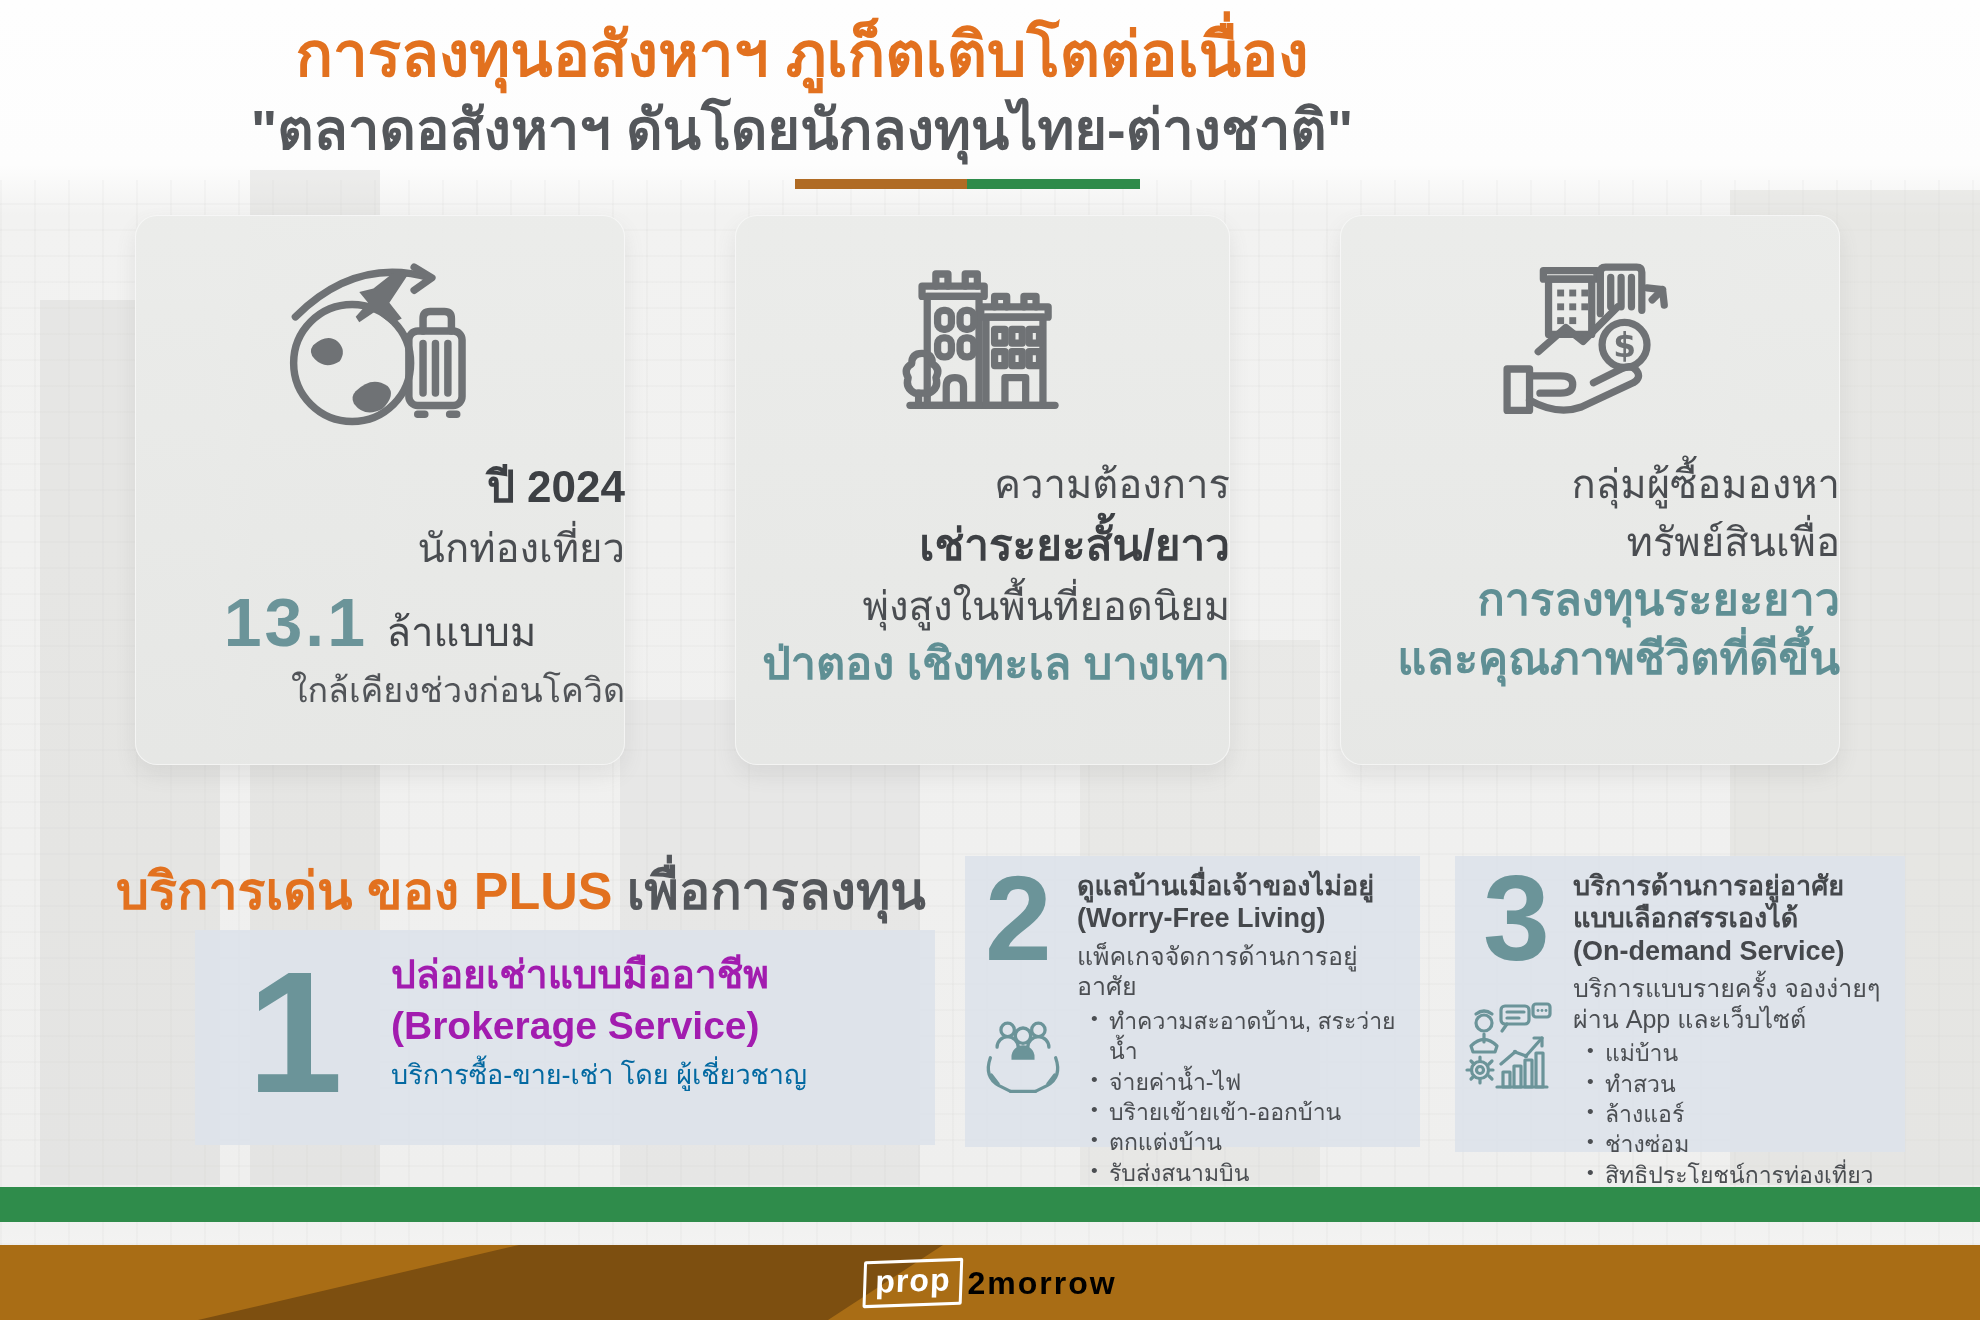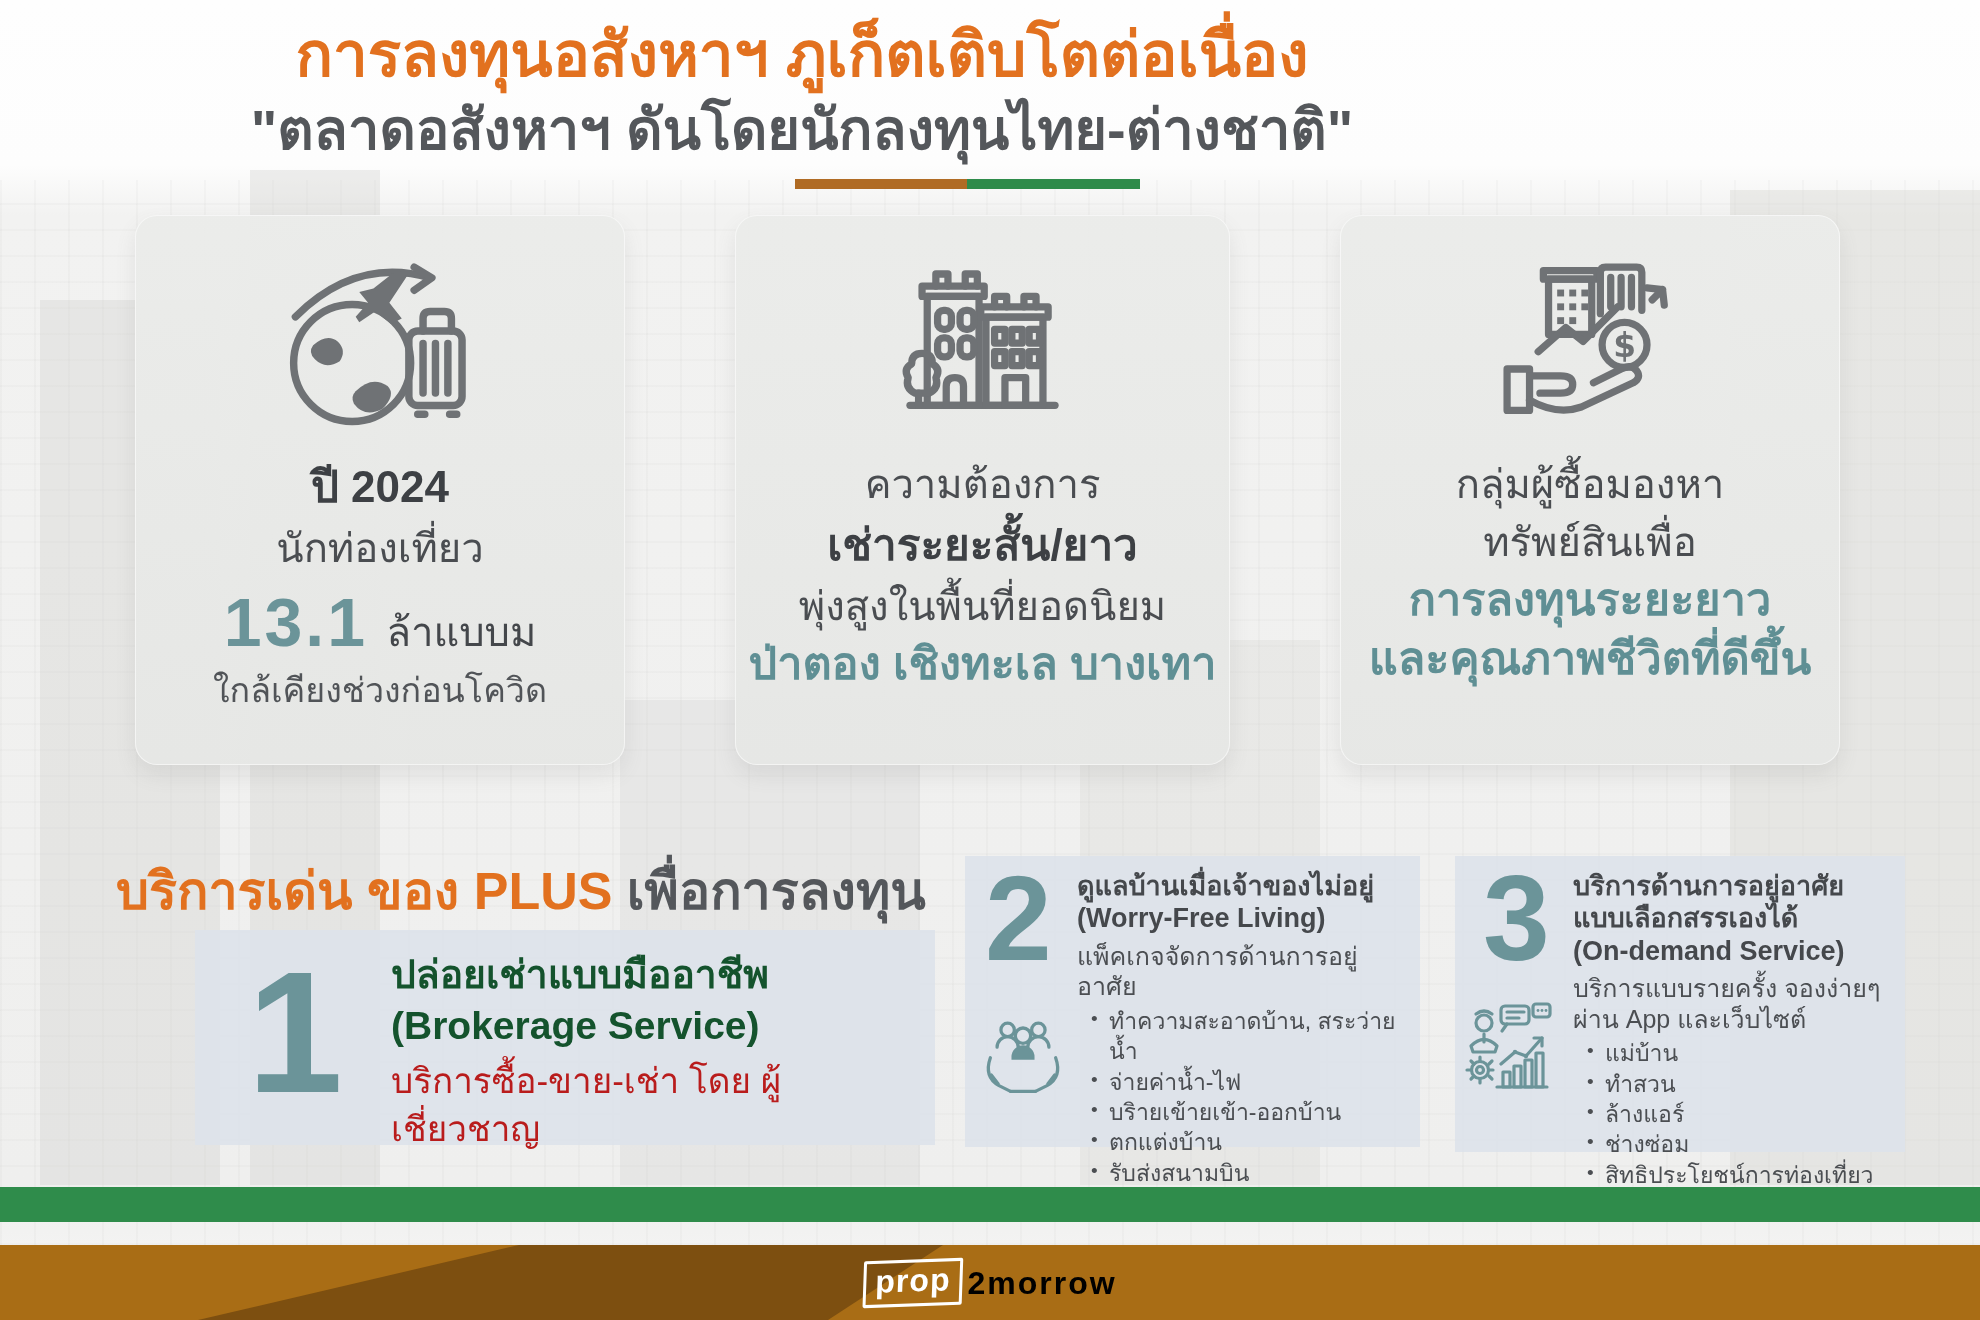--- a/index.html
+++ b/index.html
@@ -32,42 +32,42 @@
 
   
   .cards{position:absolute;left:135px;top:215px;width:1705px;display:flex;gap:110px;}
   .card{
     flex:none;height:550px;border-radius:22px;text-align:center;box-sizing:border-box;padding-top:30px;
     background:linear-gradient(180deg,rgba(235,236,234,.97),rgba(230,231,229,.97));
     box-shadow:0 10px 20px rgba(110,110,110,.12), inset 0 0 0 1px rgba(255,255,255,.55);
   }
   .card.c1{width:490px;} .card.c2{width:495px;} .card.c3{width:500px;}
   .card-icon{height:210px;display:flex;align-items:center;justify-content:center;}
-  .c-line{font-size:40px;line-height:1.45;color:#4a4d51;}
+  .c-line{font-size:40px;line-height:1.45;color:#4a4d51;text-align:right;}
   .c-line.bold{font-weight:800;color:#3d4044;}
   .c-line.big{font-size:44px;}
   .c-line.teal{color:#5f8f94;font-weight:800;font-size:45px;line-height:1.3;}
   .c-line.sm{font-size:34px;color:#515458;}
   .stat-row{margin:6px 0 2px;}
   .stat{font-size:68px;font-weight:800;color:#6b9499;letter-spacing:3px;}
   .stat-unit{font-size:40px;color:#44474b;margin-left:14px;}
 
   
   .services-heading{position:absolute;left:100px;top:843px;margin:16px;font-size:52px;line-height:1.25;font-weight:800;white-space:nowrap;}
   .services-heading .hl{color:#e2711f;}
   .services-heading .rest{color:#54575b;}
 
   
   .svc{position:absolute;background:rgba(221,227,234,.95);box-sizing:border-box;}
   .svc-num{font-weight:800;color:#6b9499;font-family:"Liberation Sans","DejaVu Sans",sans-serif;}
   .svc1{left:195px;top:930px;width:740px;height:215px;display:flex;padding:10px 24px 0 30px;}
   .svc1 .svc-num{font-size:172px;line-height:1;width:140px;text-align:center;flex:none;margin-top:6px;}
   .svc1 .svc-content{margin-left:26px;padding-top:10px;}
-  .svc1 .svc-title-line{font-size:39px;line-height:1.3;font-weight:800;color:#14532d;}
-  .svc1 .svc-text{font-size:35px;line-height:1.35;color:#b91c1c;margin-top:6px;width:440px;}
+  .svc1 .svc-title-line{font-size:39px;line-height:1.3;font-weight:800;color:#a21caf;}
+  .svc1 .svc-text{font-size:27px;line-height:1.35;color:#0369a1;margin-top:6px;width:440px;}
 
   .svc2{left:965px;top:856px;width:455px;height:291px;}
   .svc3{left:1455px;top:856px;width:450px;height:296px;}
   .svc2 .svc-num,.svc3 .svc-num{position:absolute;left:20px;top:2px;font-size:120px;line-height:1;}
   .svc3 .svc-num{left:28px;}
   .svc-side-icon{position:absolute;left:10px;top:148px;}
   .svc3 .svc-side-icon{top:140px;left:8px;}
   .svc2 .svc-content{margin:14px 10px 0 112px;}
   .svc3 .svc-content{margin:14px 8px 0 118px;}
   .svc2 .svc-title-line,.svc3 .svc-title-line{font-size:27px;line-height:1.2;font-weight:800;color:#45484c;}

